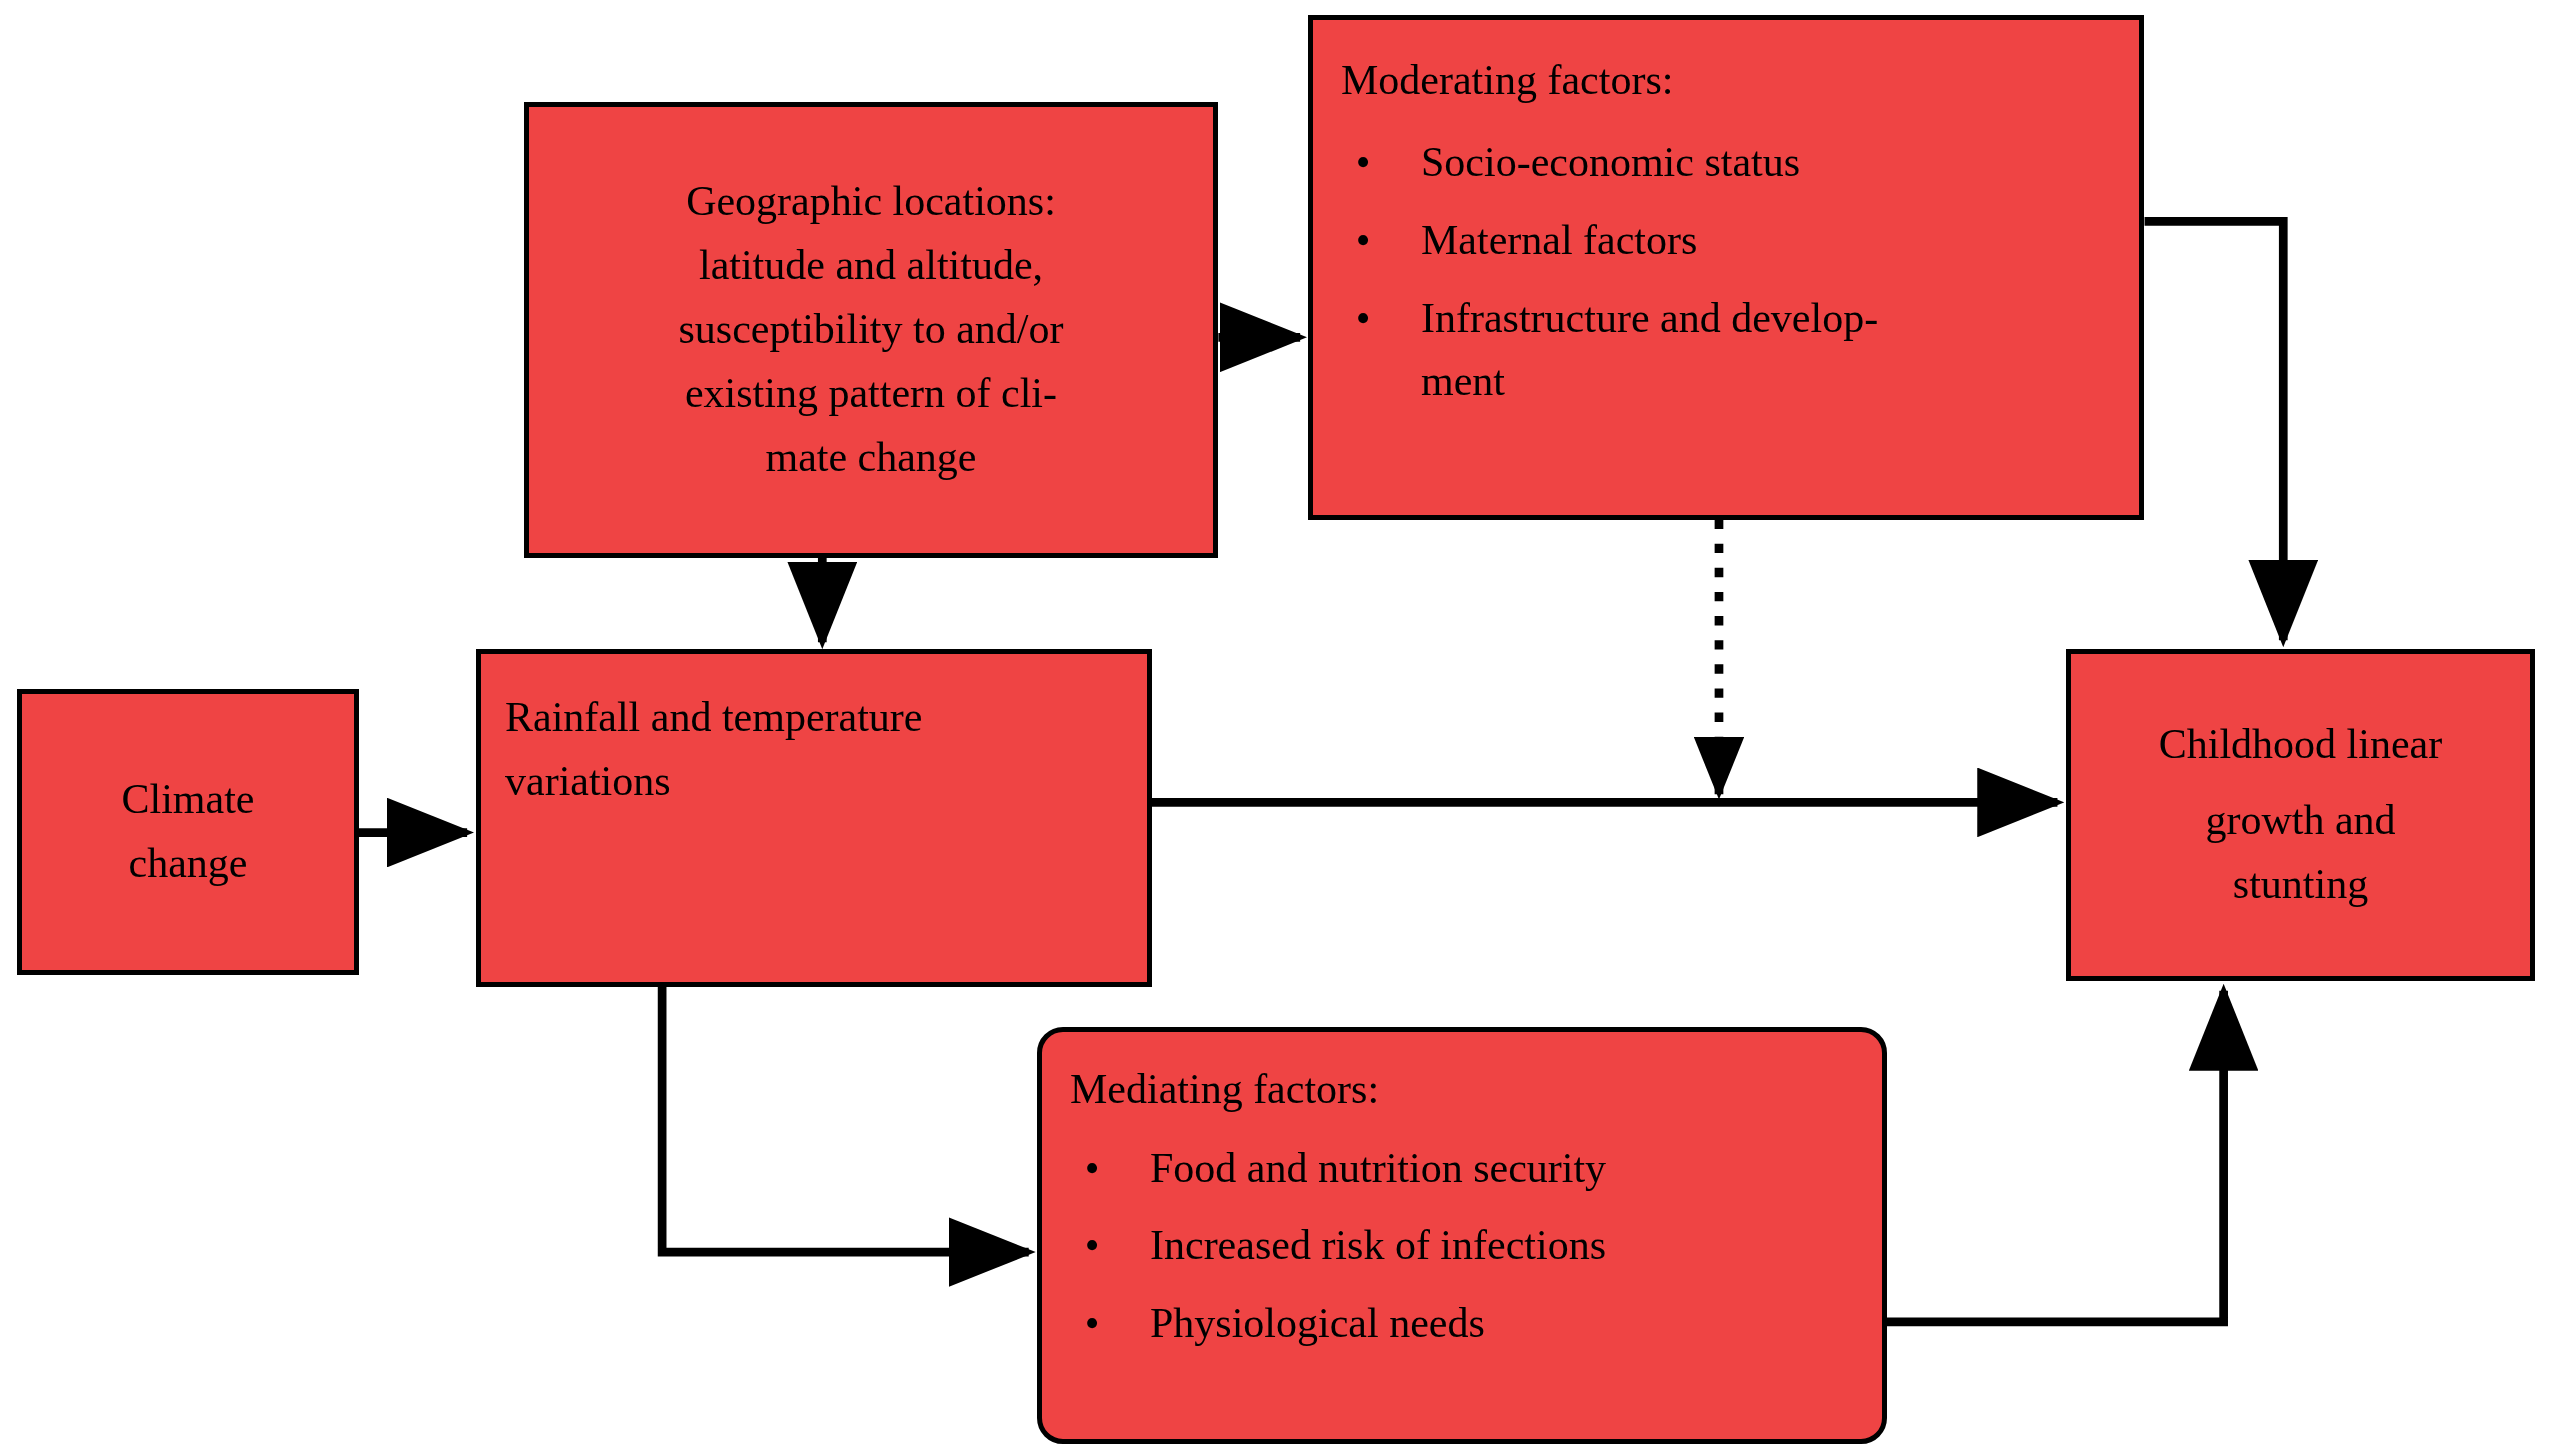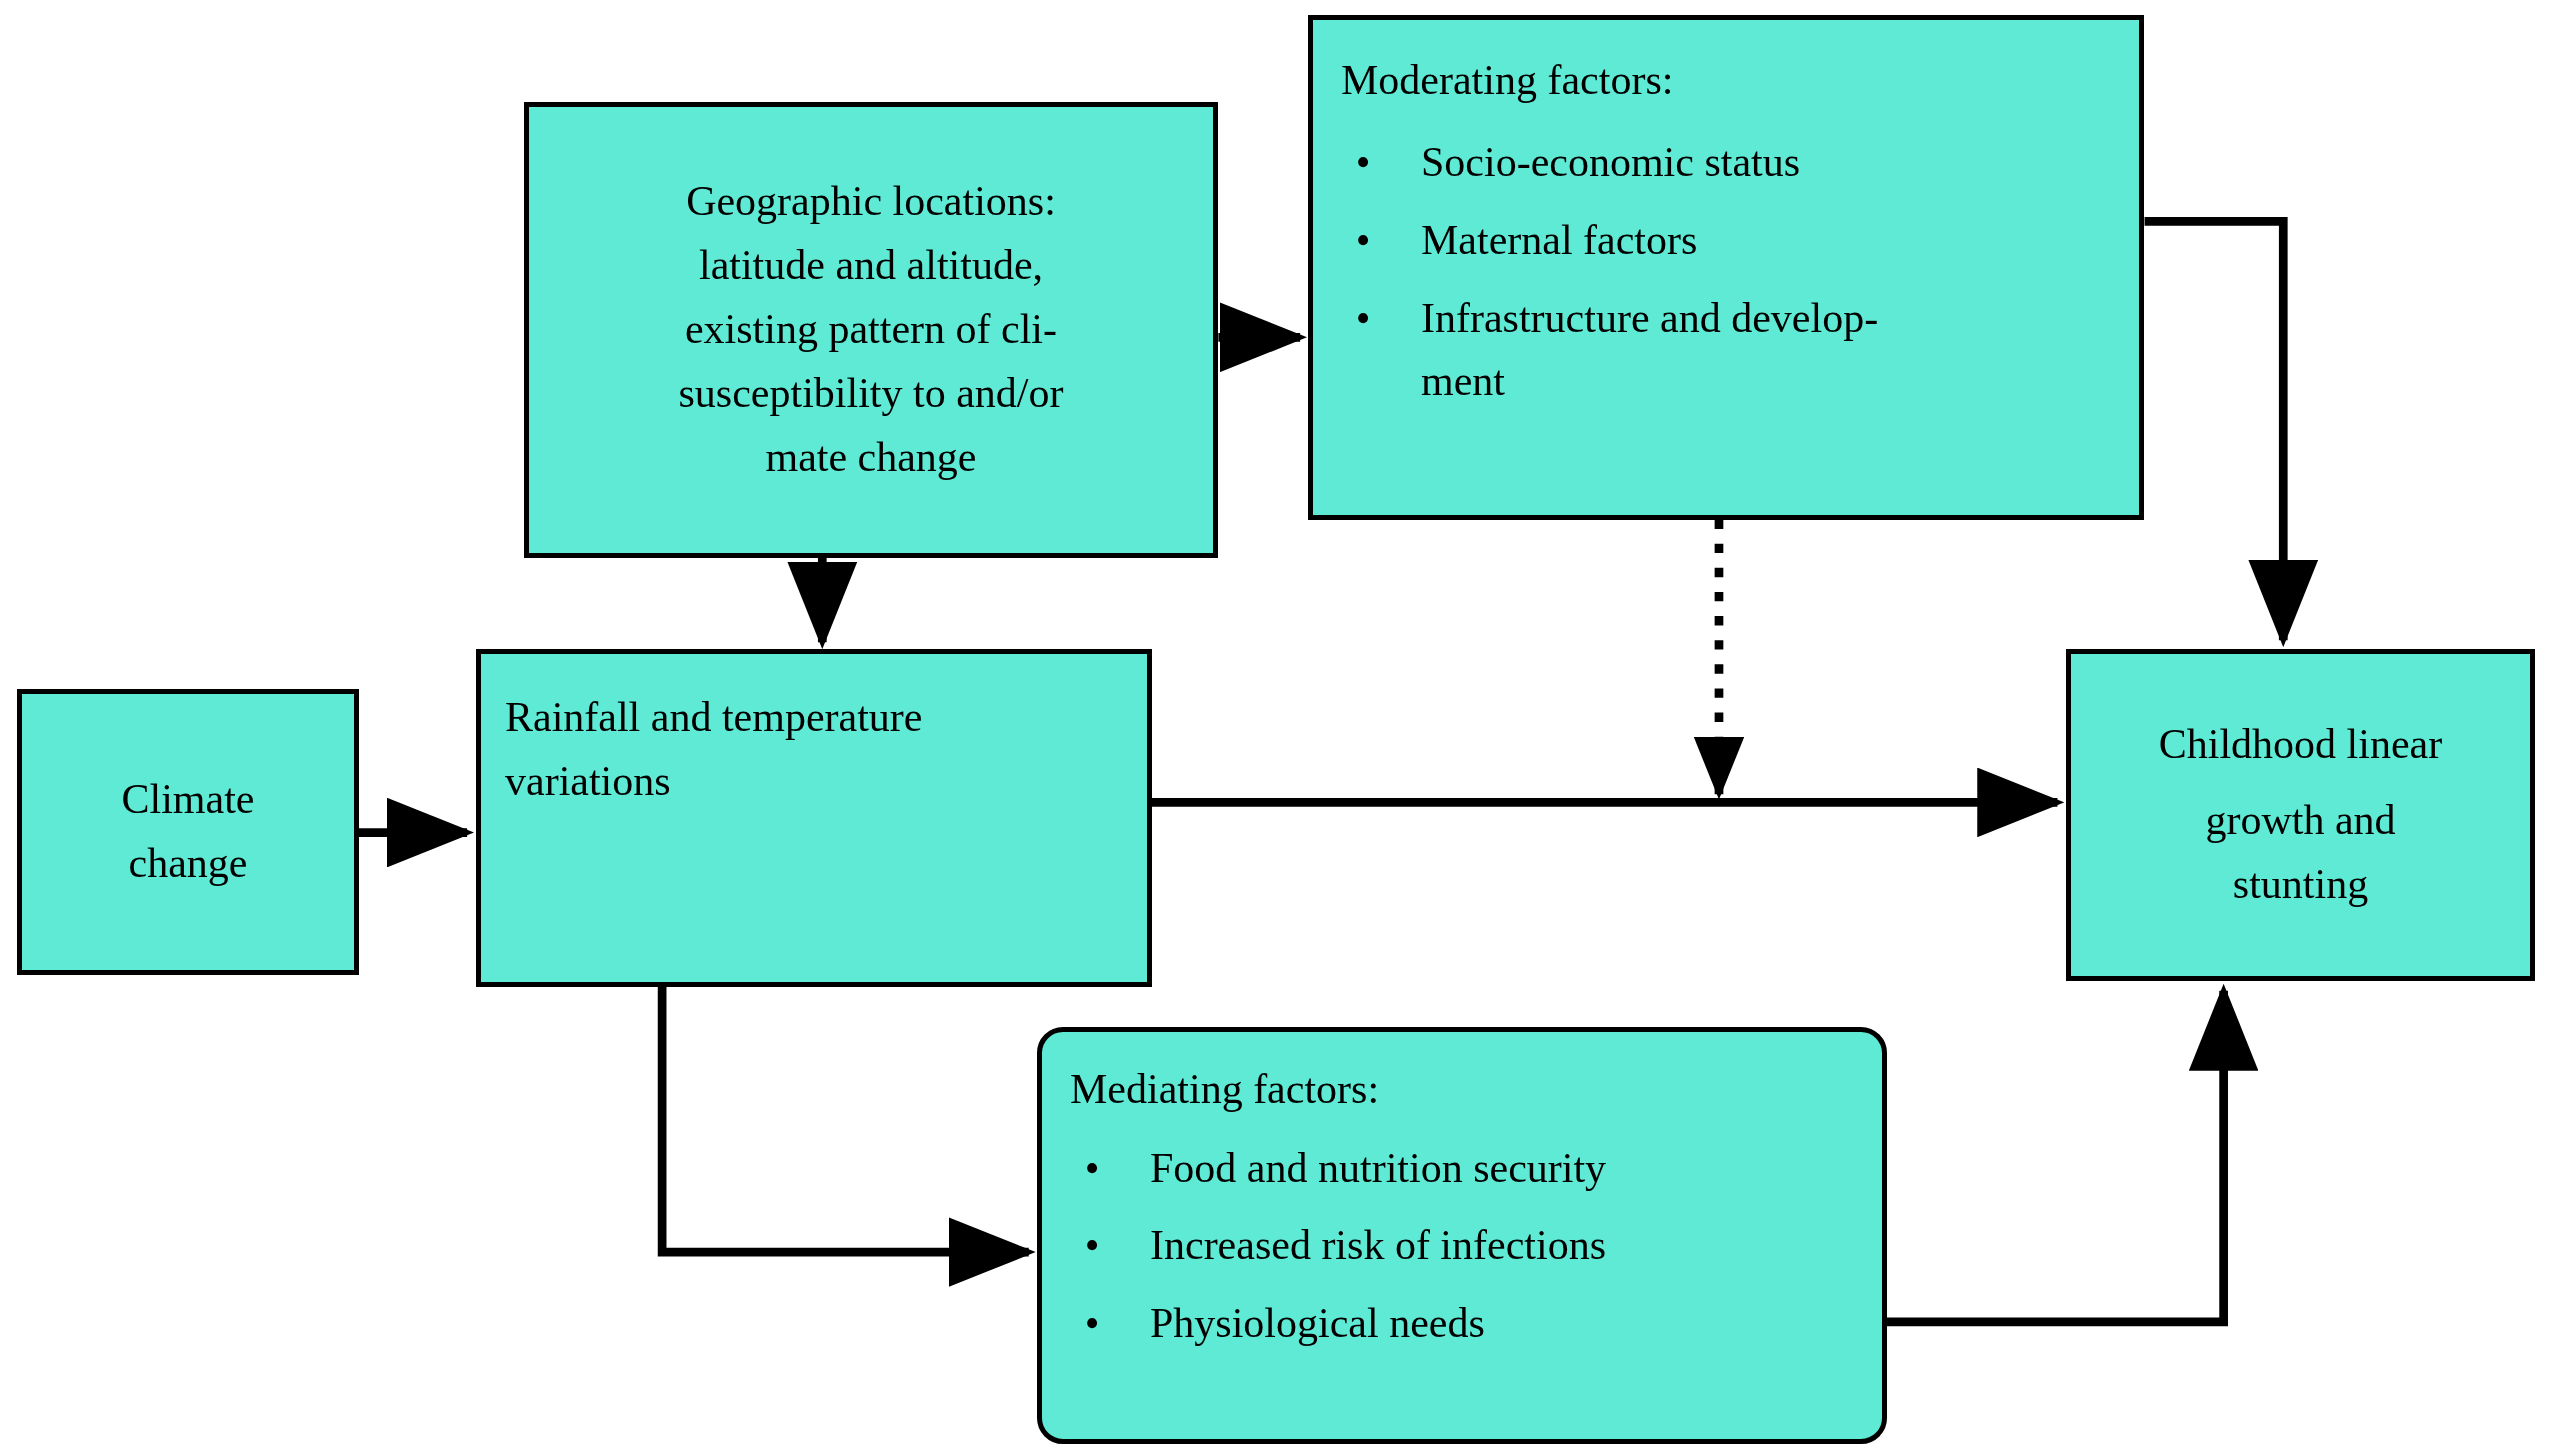--- a/index.html
+++ b/index.html
@@ -11,21 +11,21 @@
     position: relative;
     width: 2550px;
     height: 1454px;
     background: #ffffff;
     overflow: hidden;
     font-family: "Liberation Serif", "DejaVu Serif", serif;
   }
   .node {
     position: absolute;
     box-sizing: border-box;
-    background: #5eead4;
+    background: #ef4444;
     border: 5.4px solid #000000;
     color: #000000;
   }
   .node-center {
     display: flex;
     flex-direction: column;
     align-items: center;
     justify-content: center;
     text-align: center;
   }
@@ -121,22 +121,22 @@
   </svg>
 
   <div class="node node-center" style="left:17px; top:689px; width:342px; height:286px;">
     <div class="line">Climate</div>
     <div class="line">change</div>
   </div>
 
   <div class="node node-center" style="left:524px; top:102px; width:694px; height:456px; padding:9.4px 17.4px;align-items:center;">
     <div class="line">Geographic locations:</div>
     <div class="line">latitude and altitude,</div>
+    <div class="line">susceptibility to and/or</div>
     <div class="line">existing pattern of cli-</div>
-    <div class="line">susceptibility to and/or</div>
     <div class="line">mate change</div>
   </div>
 
   <div class="node node-left" style="left:1308px; top:14.7px; width:836px; height:505px; padding:29.5px 20px 13.4px 28px;">
     <div class="heading">Moderating factors:</div>
     <ul class="bullets" style="margin-top:19px;">
       <li>
         <span class="bullet-dot">•</span>
         <span>Socio-economic status</span>
       </li>

